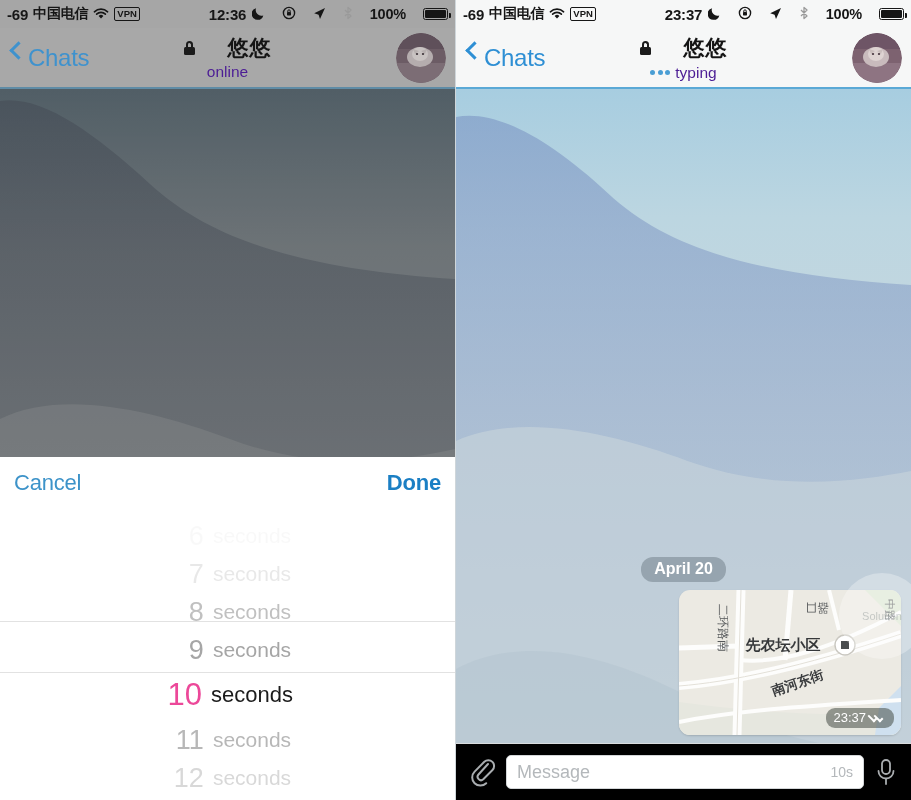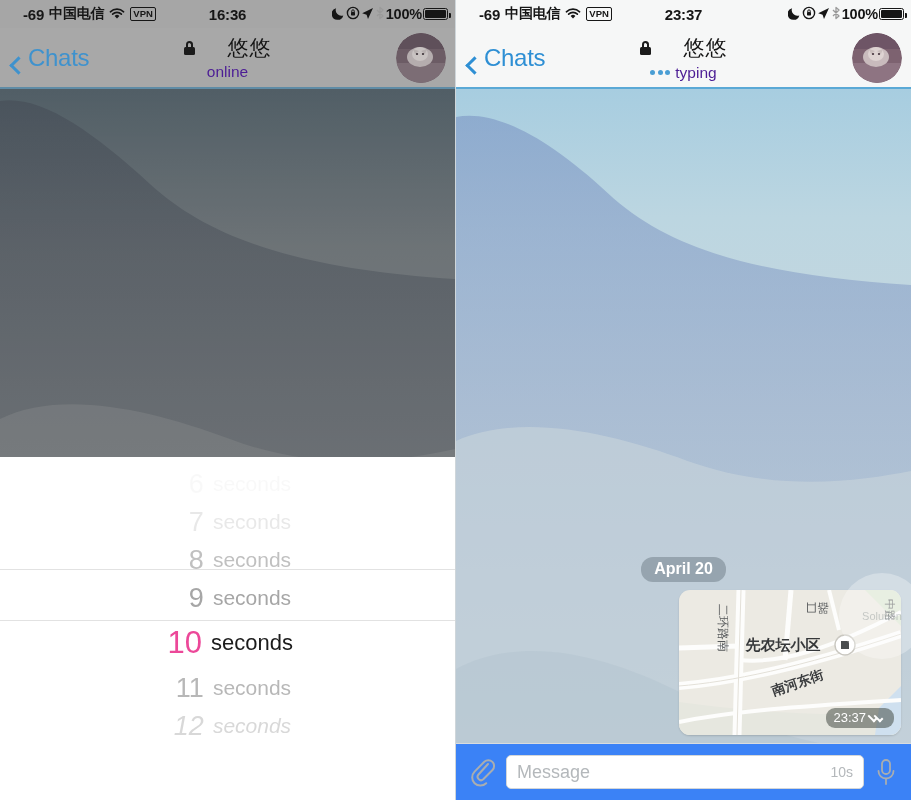--- a/index.html
+++ b/index.html
@@ -10,55 +10,55 @@
 
   .panel { position:relative; width:455px; height:800px; overflow:hidden; }
   .panel.right { width:456px; border-left:1px solid #cfd6da; }
 
   
   .statusbar { position:relative; height:28px; display:flex; align-items:center;
                padding:0 7px; font-size:15px; font-weight:bold; color:#161616;
                letter-spacing:-0.2px; z-index:40; }
   .panel.left  .statusbar { background:#a6a6a6; }
   .panel.right .statusbar { background:#f6f7f7; }
-  .sb-left  { display:flex; align-items:center; gap:5px;margin-left:16px; }
+  .sb-left  { display:flex; align-items:center; gap:5px; }
   .sb-mid   { position:absolute; left:0; right:0; text-align:center;
               font-size:15px; font-weight:bold; pointer-events:none; }
-  .sb-right { margin-left:auto; display:flex; align-items:center; gap:1px; }
+  .sb-right { margin-left:auto; display:flex; align-items:center; gap:17px; }
   .vpn-badge { border:1.6px solid #161616; border-radius:2px; font-size:9.5px;
                font-weight:bold; padding:0 2px; line-height:12px; letter-spacing:0; }
   .pct { font-size:14.5px; font-weight:bold; }
   .batt { position:relative; width:25px; height:12px; border:1.5px solid #161616;
           border-radius:2.5px; padding:1px; }
   .batt::after { content:""; position:absolute; right:-4px; top:3.5px; width:2.5px;
                  height:5px; background:#161616; border-radius:0 1px 1px 0; }
   .batt i { display:block; width:100%; height:100%; background:#161616; border-radius:1px; }
   .cn { font-family:"DejaVu Sans",sans-serif; font-size:14px; font-weight:bold; }
 
   
   .navbar { position:relative; height:61px; display:flex; align-items:center;
             padding:0 9px; z-index:40; }
   .panel.left  .navbar { background:#a8a8a8; }
   .panel.right .navbar { background:#f6f7f7; border-bottom:2px solid #5aa9d6; }
   .panel.left  .navbar { border-bottom:2px solid #5f8ca6; }
-  .back { display:flex; align-items:flex-end; gap:3px; cursor:pointer; }
+  .back { display:flex; align-items:flex-start; gap:3px; cursor:pointer; }
   .chev { width:13px; height:13px; border-left:3.4px solid #2e8fd4;
           border-bottom:3.4px solid #2e8fd4; transform:rotate(45deg); margin-left:3px; }
   .back-label { font-size:24px; color:#2e8fd4; letter-spacing:-0.3px; }
   .panel.left .back-label, .panel.left .chev { opacity:.86; }
   .title-wrap { position:absolute; left:0; right:0; text-align:center;
                 pointer-events:none; }
   .title-row { display:flex; align-items:center; justify-content:center; gap:5px; }
   .lock { width:11px; height:14px; position:relative; }
   .lock b { position:absolute; bottom:0; left:0; width:11px; height:8px;
             background:#1b1b1b; border-radius:1.5px; display:block; }
   .lock i { position:absolute; top:0; left:2px; width:7px; height:7px;
             border:2px solid #1b1b1b; border-bottom:none;
             border-radius:4px 4px 0 0; display:block; }
-  .title { font-family:"DejaVu Sans",sans-serif; font-size:21px; font-weight:normal;
+  .title { font-family:"DejaVu Sans",sans-serif; font-size:21px; font-weight:bold;
            color:#141414; letter-spacing:1px;margin-left:28px; }
   .subtitle { font-size:15.5px; color:#4c1d95; margin-top:1px; }
   .sub-row { display:flex; align-items:center; justify-content:center; gap:5px; margin-top:1px; }
   .dots { display:flex; gap:2.5px; }
   .dots span { width:5px; height:5px; border-radius:50%; background:#4a9ed4; display:block; }
   .avatar { margin-left:auto; width:50px; height:50px; border-radius:50%;
             overflow:hidden; cursor:pointer; position:relative; flex:none; }
   .avatar svg { display:block; width:100%; height:100%; }
   .panel.left .avatar { filter:grayscale(.35) brightness(.92); }
 
@@ -91,21 +91,21 @@
   .ticks b { width:5px; height:9px; left:6px; top:0; }
 
   .watermark { position:absolute; right:-14px; top:573px; width:86px; height:86px;
                border-radius:50%; background:rgba(255,255,255,.30);
                z-index:12; pointer-events:none; display:flex;
                align-items:center; justify-content:center;
                color:rgba(130,140,140,.40); font-size:11px; }
 
   
   .inputbar { position:absolute; left:0; right:0; bottom:0; height:57px;
-              background:#3b82f6; border-top:1px solid #d9dcde;
+              background:#000000; border-top:1px solid #d9dcde;
               display:flex; align-items:center; gap:10px; padding:0 13px; z-index:30; }
   .clip { width:27px; height:30px; flex:none; cursor:pointer; }
   .msgfield { flex:1; height:34px; border:1px solid #d3d6d8; border-radius:5px;
               background:#fff; display:flex; align-items:center;
               padding:0 10px; cursor:text; }
   .msgph { font-size:18px; color:#b4b8bb; }
   .tenS { margin-left:auto; font-size:14px; color:#b4b8bb; }
   .mic { width:24px; height:32px; flex:none; cursor:pointer; }
 
   
@@ -142,21 +142,21 @@
         <span class="cn">中国电信</span>
         <span>
           <svg width="16" height="12" viewBox="0 0 16 12">
               <path d="M8 10.6 5.6 7.9a3.6 3.6 0 0 1 4.8 0z" fill="#161616"></path>
               <path d="M3.6 6.1a6.4 6.4 0 0 1 8.8 0" stroke="#161616" stroke-width="1.6" fill="none" stroke-linecap="round"></path>
               <path d="M1.4 3.8a9.6 9.6 0 0 1 13.2 0" stroke="#161616" stroke-width="1.6" fill="none" stroke-linecap="round"></path>
             </svg>
         </span>
         <span class="vpn-badge">VPN</span>
       </div>
-      <div class="sb-mid">16:36</div>
+      <div class="sb-mid">12:36</div>
       <div class="sb-right">
         <span>
           <svg width="13" height="14" viewBox="0 0 13 14">
               <path d="M11.3 9.4A5.6 5.6 0 0 1 4.1 2.2a5.9 5.9 0 1 0 7.2 7.2z" fill="#161616"></path>
             </svg>
         </span>
         <span>
           <svg width="14" height="14" viewBox="0 0 14 14">
               <circle cx="7" cy="7" r="5.6" fill="none" stroke="#161616" stroke-width="1.4"></circle>
               <rect x="5" y="6" width="4" height="3.4" rx=".6" fill="#161616"></rect>
@@ -231,20 +231,24 @@
               <stop offset="1" stop-color="#8c9aa8"></stop>
           </linearGradient>
         </defs>
         <rect width="455" height="711" fill="url(#skyL)"></rect>
         <path d="M0 12 C 40 6 90 40 150 95 C 210 150 300 180 455 190 L455 711 L0 711 Z" fill="url(#mtL)" opacity=".55"></path>
         <path d="M0 330 C 60 300 150 320 230 350 C 320 384 400 372 455 360 L455 711 L0 711 Z" fill="#9eabb1" opacity=".5"></path>
       </svg>
     </div>
 
     <div class="sheet">
+      <div class="sheet-bar">
+        <span class="cancel">Cancel</span>
+        <span class="done">Done</span>
+      </div>
       <div class="picker">
         <div class="rows" id="picker-rows">
             <div class="prow" style="opacity: 0.06;">
               <span class="n">6</span>
               <span class="u">seconds</span>
             </div>
             <div class="prow" style="opacity: 0.22;">
               <span class="n">7</span>
               <span class="u">seconds</span>
             </div>
@@ -257,21 +261,21 @@
               <span class="u">seconds</span>
             </div>
             <div class="prow sel" style="opacity: 1;">
               <span class="n">10</span>
               <span class="u">seconds</span>
             </div>
             <div class="prow" style="opacity: 0.7;">
               <span class="n">11</span>
               <span class="u">seconds</span>
             </div>
-            <div class="prow" style="opacity: 0.38; font-style: italic;">
+            <div class="prow" style="opacity: 0.38;">
               <span class="n">12</span>
               <span class="u">seconds</span>
             </div>
             <div class="prow" style="opacity: 0.14;"></div>
           </div>
         <div class="band"></div>
       </div>
     </div>
   </div>
 

